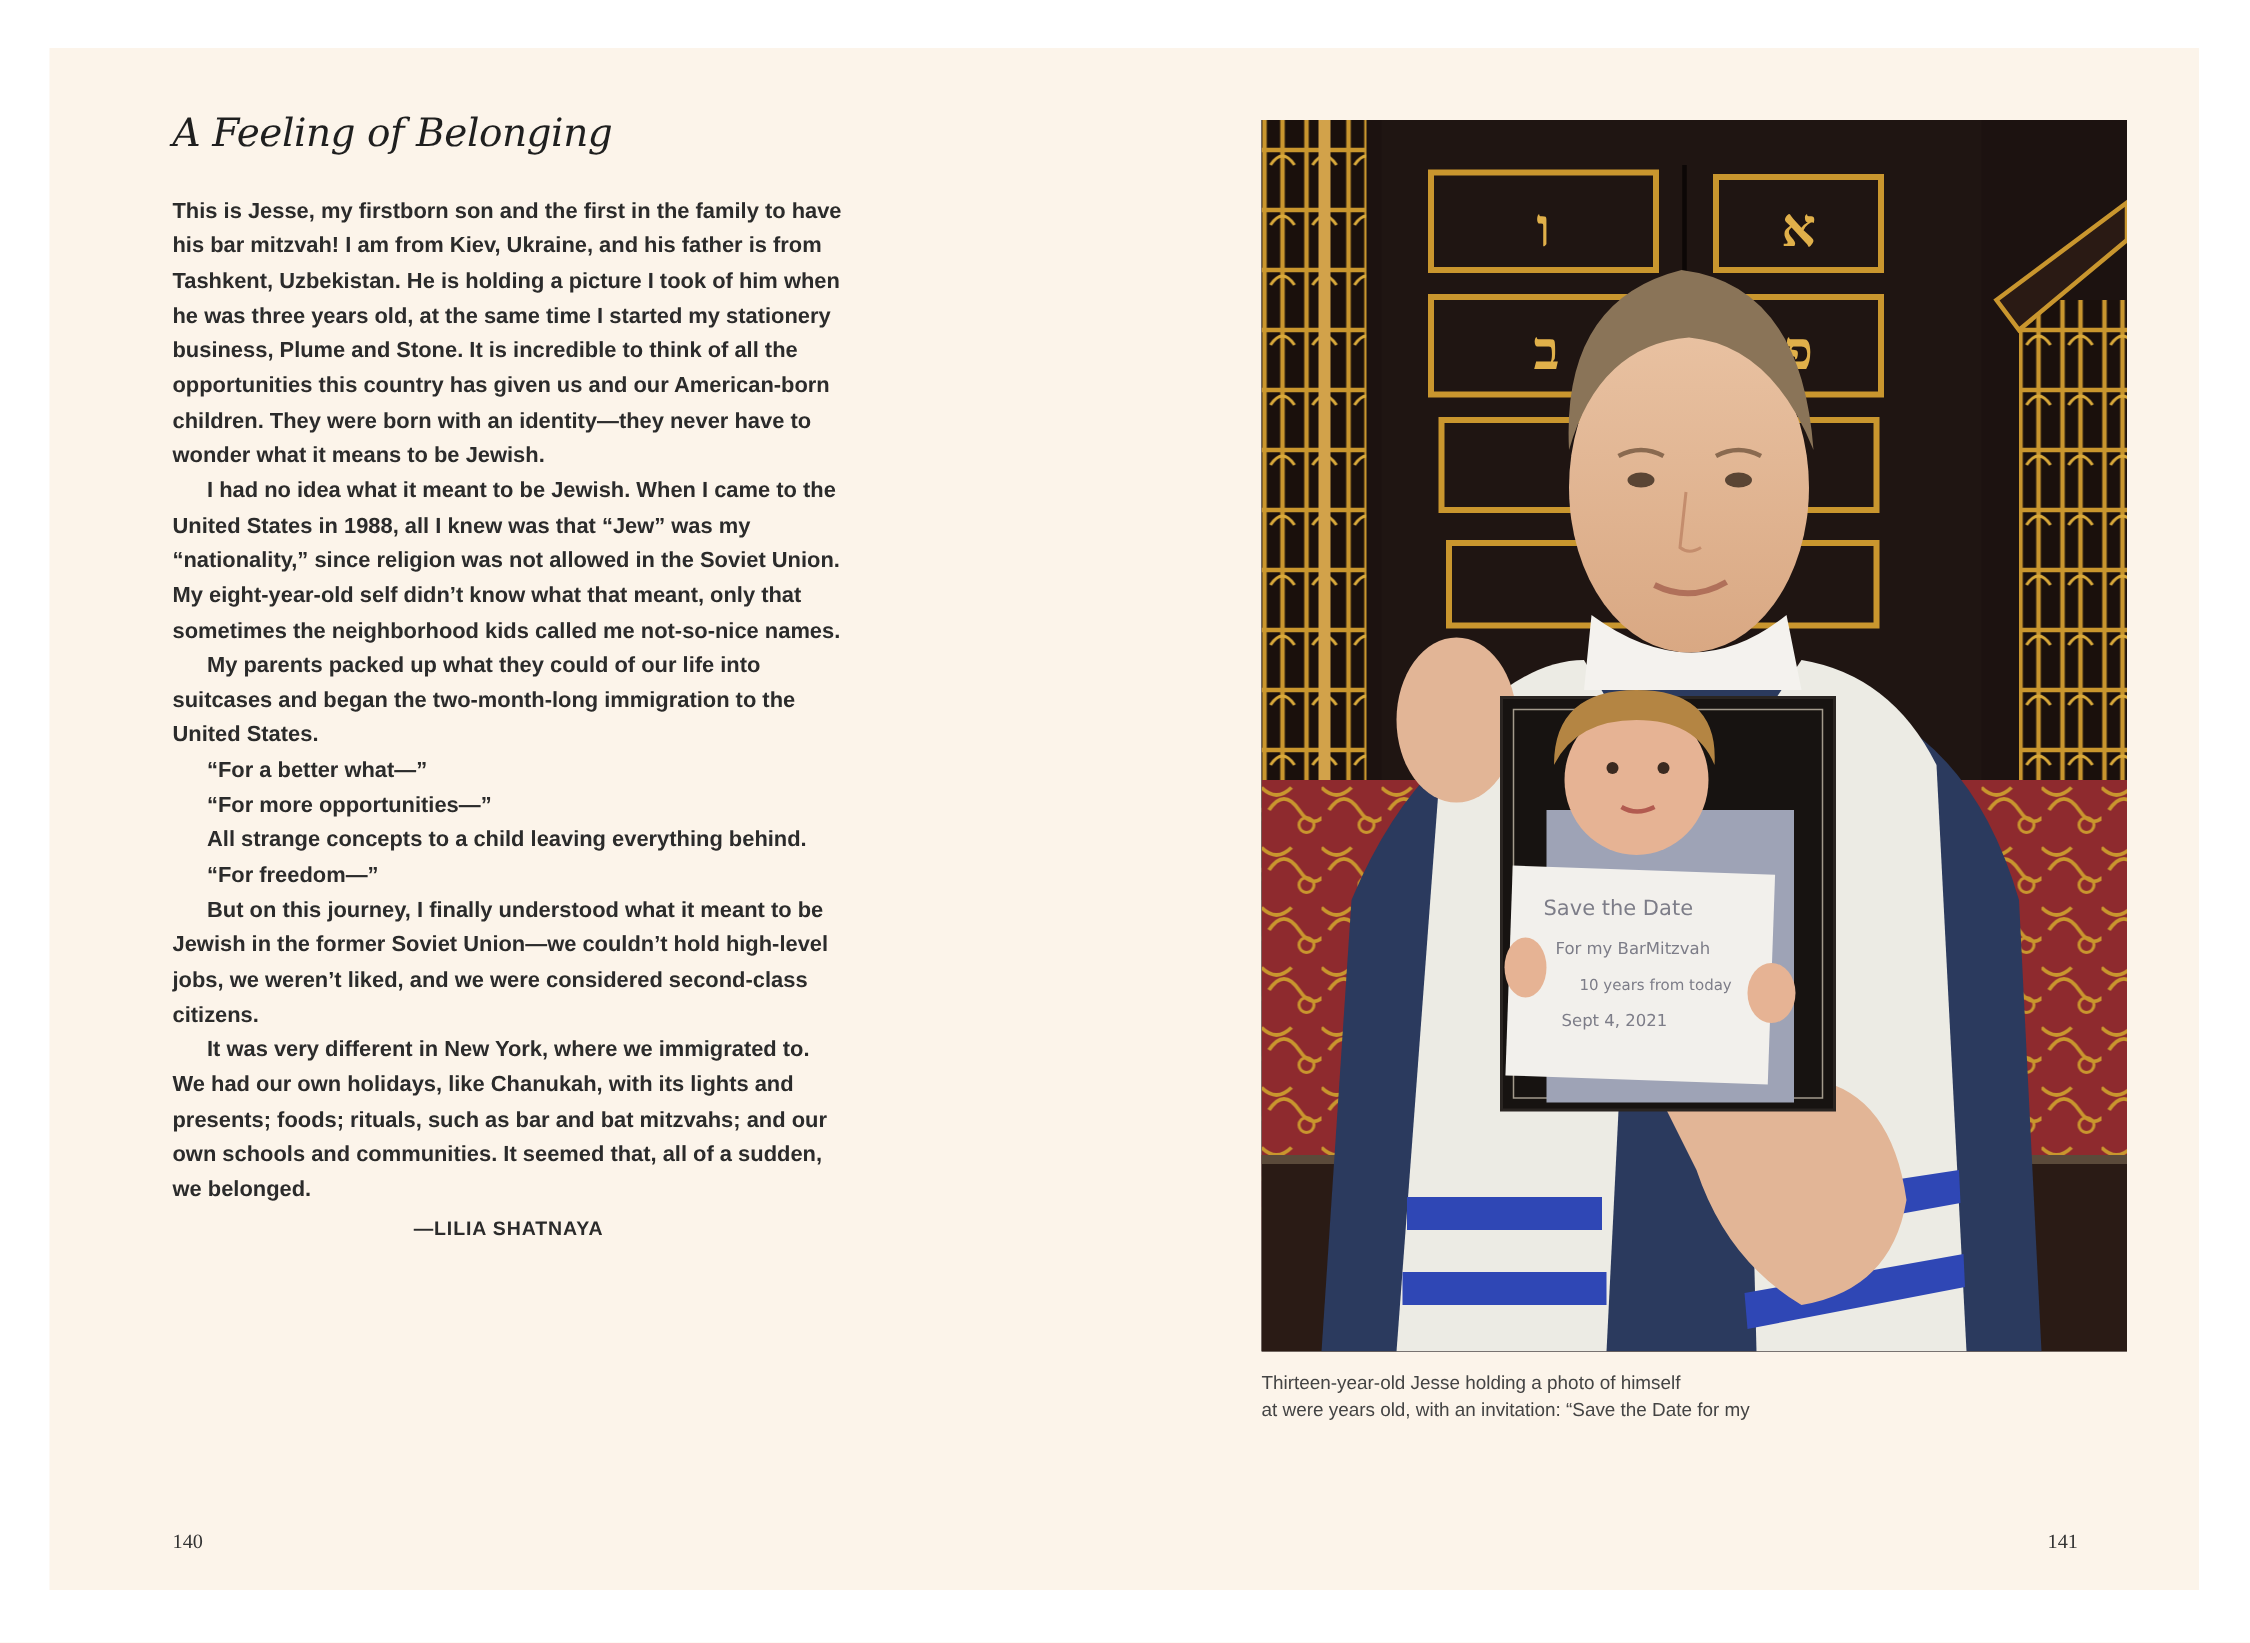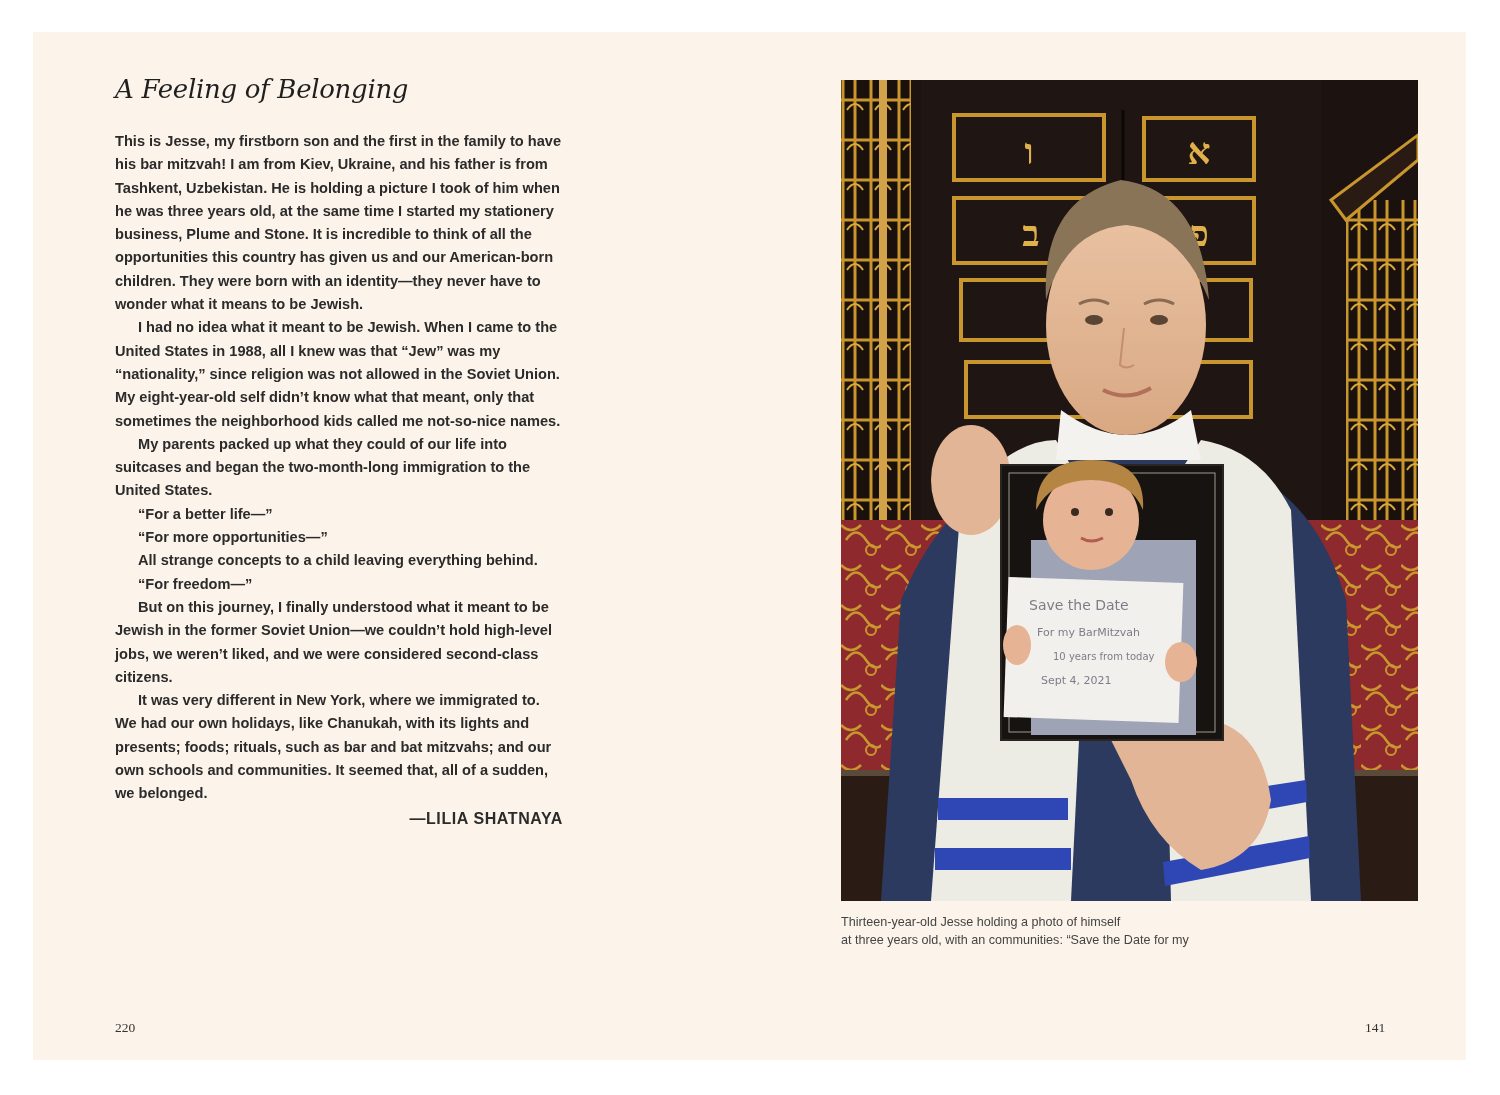--- a/index.html
+++ b/index.html
@@ -18,21 +18,21 @@
     }
     .body-text {
       position: absolute; left: 82px; top: 98px; width: 448px;
       font-family: "Liberation Sans", sans-serif; font-size: 14.6px; line-height: 23.3px;
       color: #2b2b2b;
       font-weight: bold;
     }
     .body-text p { margin: 0; text-indent: 23px; }
     .body-text p.first { text-indent: 0; }
     .signature {
-      text-align: right; letter-spacing: 0.6px; font-size: 16px; margin-top: 1px !important;
+      text-align: center; letter-spacing: 0.6px; font-size: 13px; margin-top: 1px !important;
       text-indent: 0 !important;
     }
     .page-num {
       position: absolute; top: 988px;
       font-family: "Liberation Serif", serif; font-size: 13.5px; color: #333;
     }
     .page-num.left { left: 82px; }
     .page-num.right { left: 1332px; }
 
     
@@ -49,30 +49,30 @@
 <body>
 
 <div class="spread">
 
   <h1 class="title">A Feeling of Belonging</h1>
 
   <div class="body-text">
     <p class="first">This is Jesse, my firstborn son and the first in the family to have his bar mitzvah! I am from Kiev, Ukraine, and his father is from Tashkent, Uzbekistan. He is holding a picture I took of him when he was three years old, at the same time I started my stationery business, Plume and Stone. It is incredible to think of all the opportunities this country has given us and our American-born children. They were born with an identity—they never have to wonder what it means to be Jewish.</p>
     <p>I had no idea what it meant to be Jewish. When I came to the United States in 1988, all I knew was that “Jew” was my “nationality,” since religion was not allowed in the Soviet Union. My eight-year-old self didn’t know what that meant, only that sometimes the neighborhood kids called me not-so-nice names.</p>
     <p>My parents packed up what they could of our life into suitcases and began the two-month-long immigration to the United States.</p>
-    <p>“For a better life—”</p>
+    <p>“For a better what—”</p>
     <p>“For more opportunities—”</p>
     <p>All strange concepts to a child leaving everything behind.</p>
     <p>“For freedom—”</p>
     <p>But on this journey, I finally understood what it meant to be Jewish in the former Soviet Union—we couldn’t hold high-level jobs, we weren’t liked, and we were considered second-class citizens.</p>
     <p>It was very different in New York, where we immigrated to. We had our own holidays, like Chanukah, with its lights and presents; foods; rituals, such as bar and bat mitzvahs; and our own schools and communities. It seemed that, all of a sudden, we belonged.</p>
     <p class="signature">—LILIA SHATNAYA</p>
   </div>
 
-  <div class="page-num left">220</div>
+  <div class="page-num left">140</div>
 
   <div class="photo">
     <svg width="577" height="821" viewBox="0 0 577 821" xmlns="http://www.w3.org/2000/svg">
       <defs>
         <pattern id="carpet" width="40" height="40" patternUnits="userSpaceOnUse">
           <rect width="40" height="40" fill="#8e2a2e"></rect>
           <path d="M5 20 q10 -15 20 0 t20 0 M0 5 q10 10 20 0" stroke="#c9962e" stroke-width="2.5" fill="none"></path>
           <circle cx="30" cy="30" r="5" stroke="#c9962e" stroke-width="2" fill="none"></circle>
         </pattern>
         <pattern id="grille" width="28" height="40" patternUnits="userSpaceOnUse">
@@ -166,17 +166,17 @@
         </g>
 
         <ellipse cx="176" cy="565" rx="14" ry="20" fill="#e6b394"></ellipse>
         <ellipse cx="340" cy="582" rx="16" ry="20" fill="#e6b394"></ellipse>
       </g>
     </svg>
   </div>
 
   <div class="caption">
     <div>Thirteen-year-old Jesse holding a photo of himself</div>
-    <div>at three years old, with an communities: “Save the Date for my</div>
+    <div>at were years old, with an invitation: “Save the Date for my</div>
   </div>
 
   <div class="page-num right">141</div>
 </div>
 
 </body></html>

